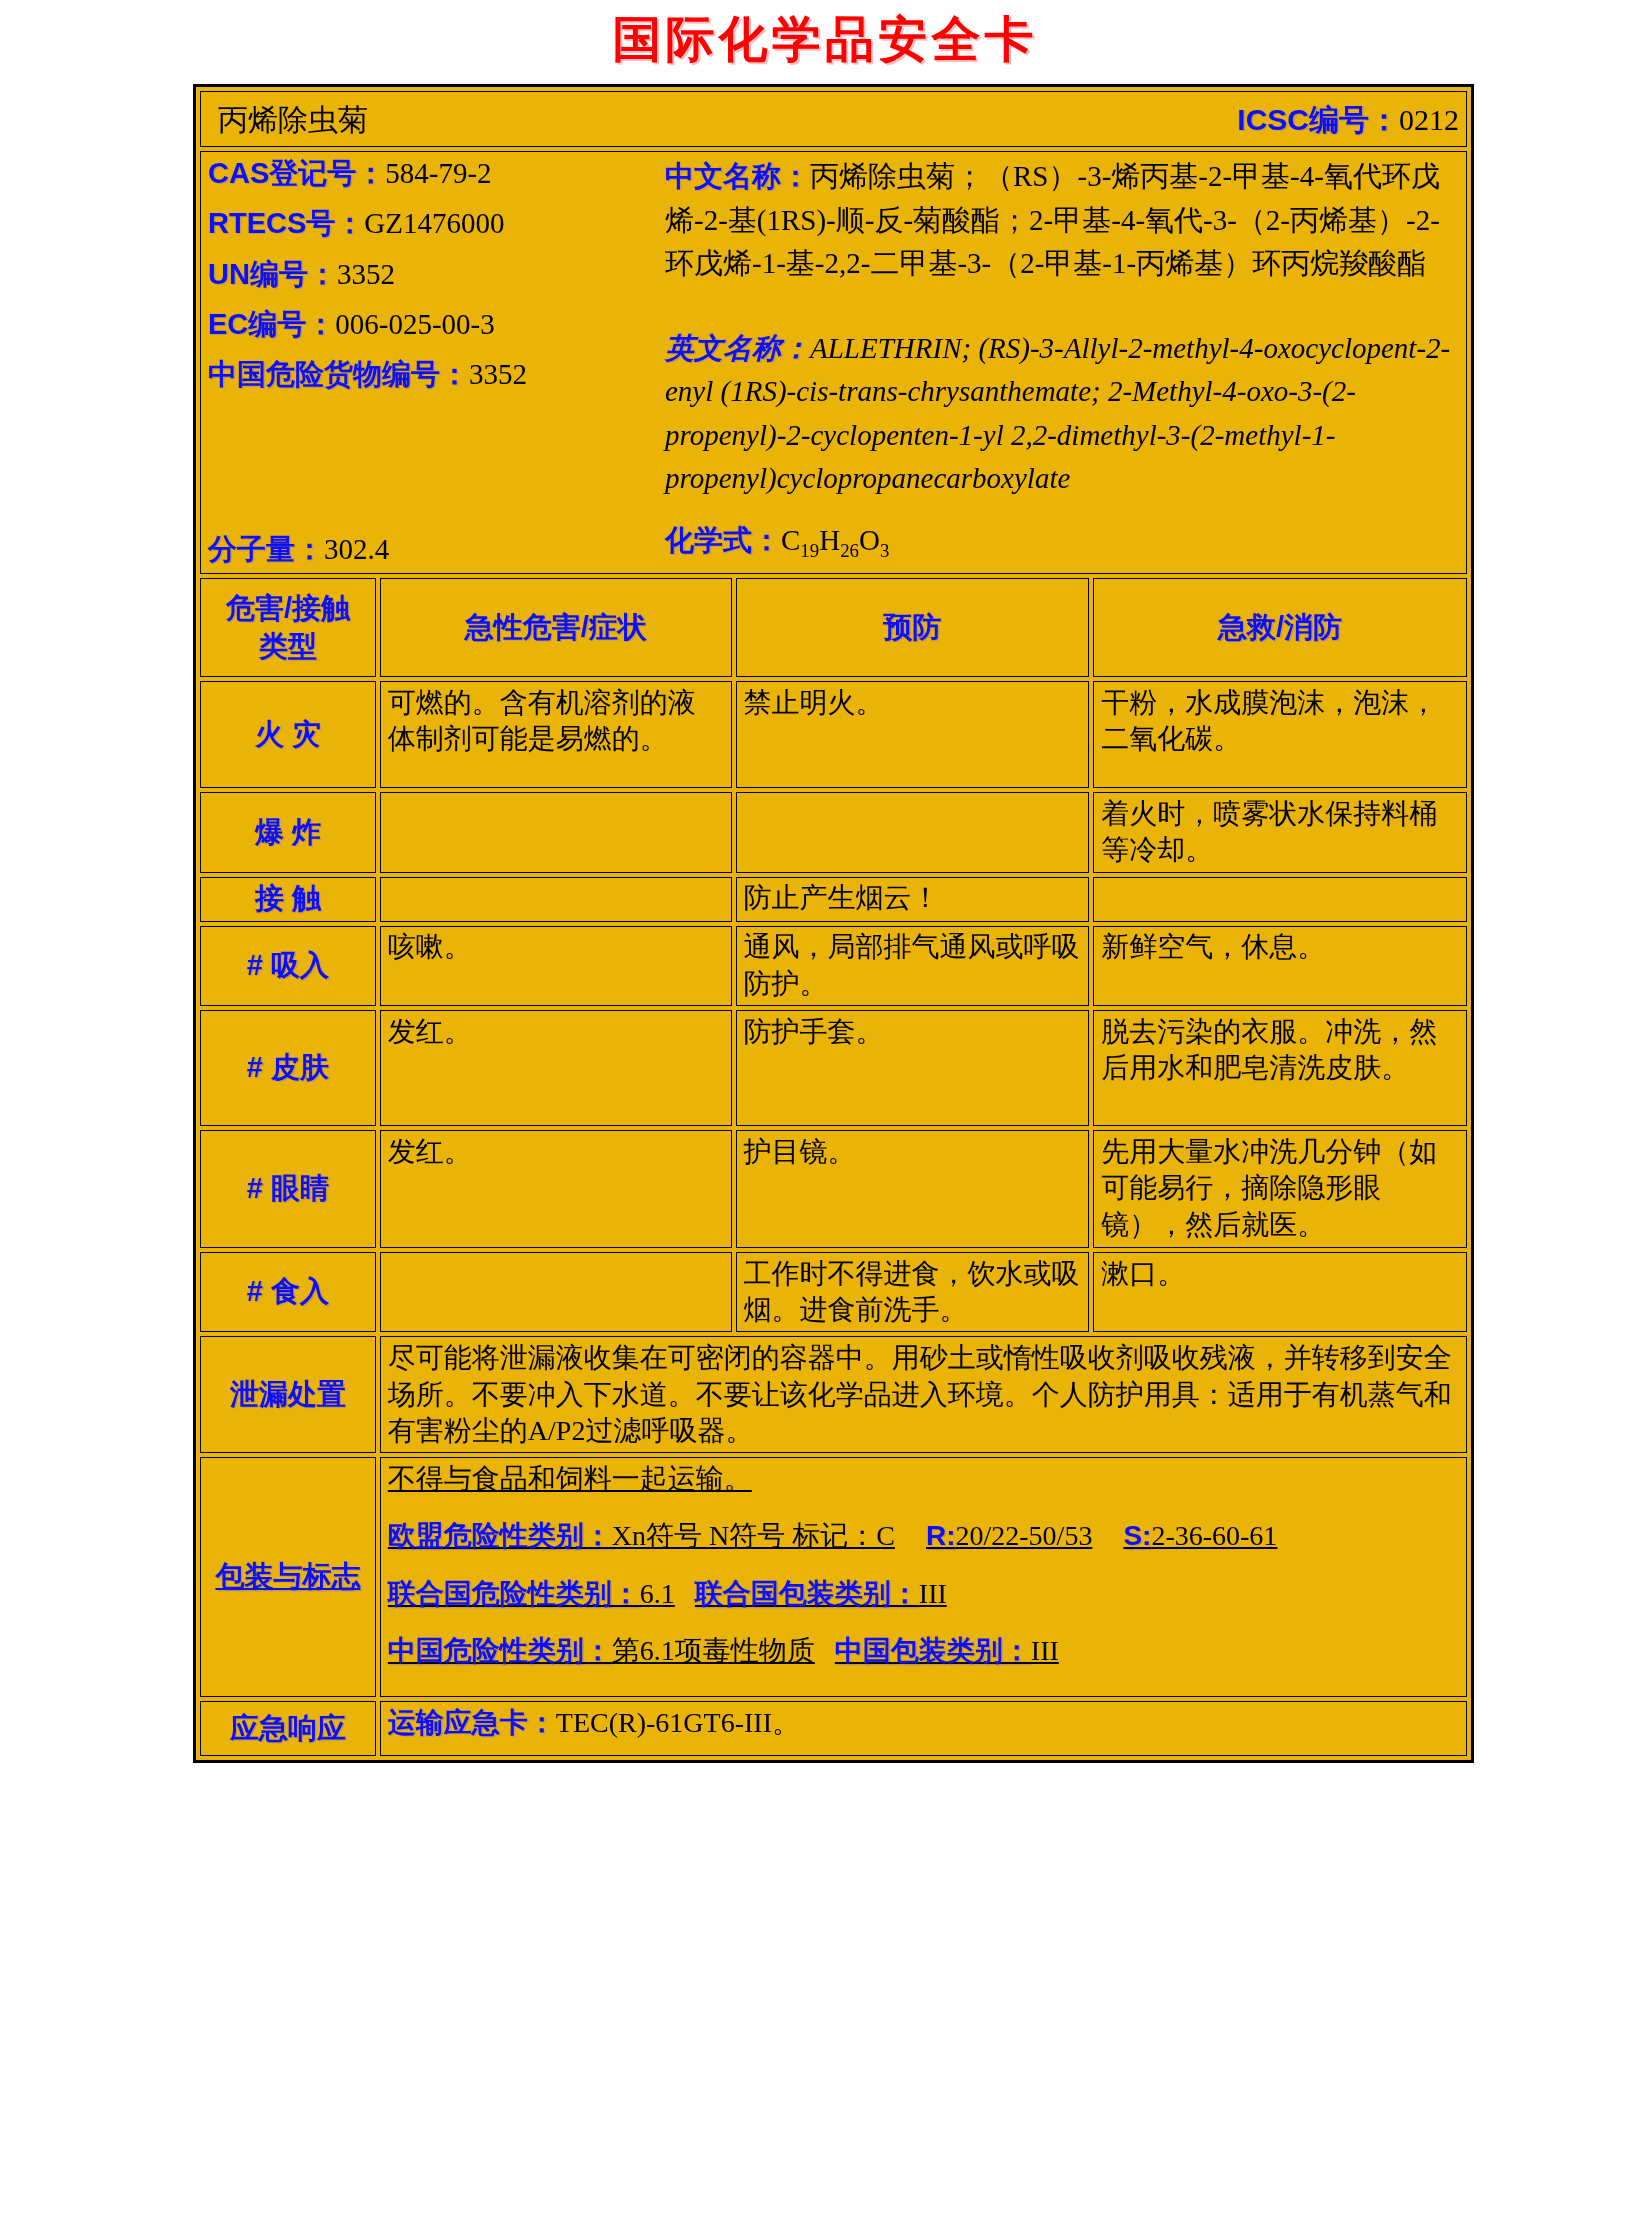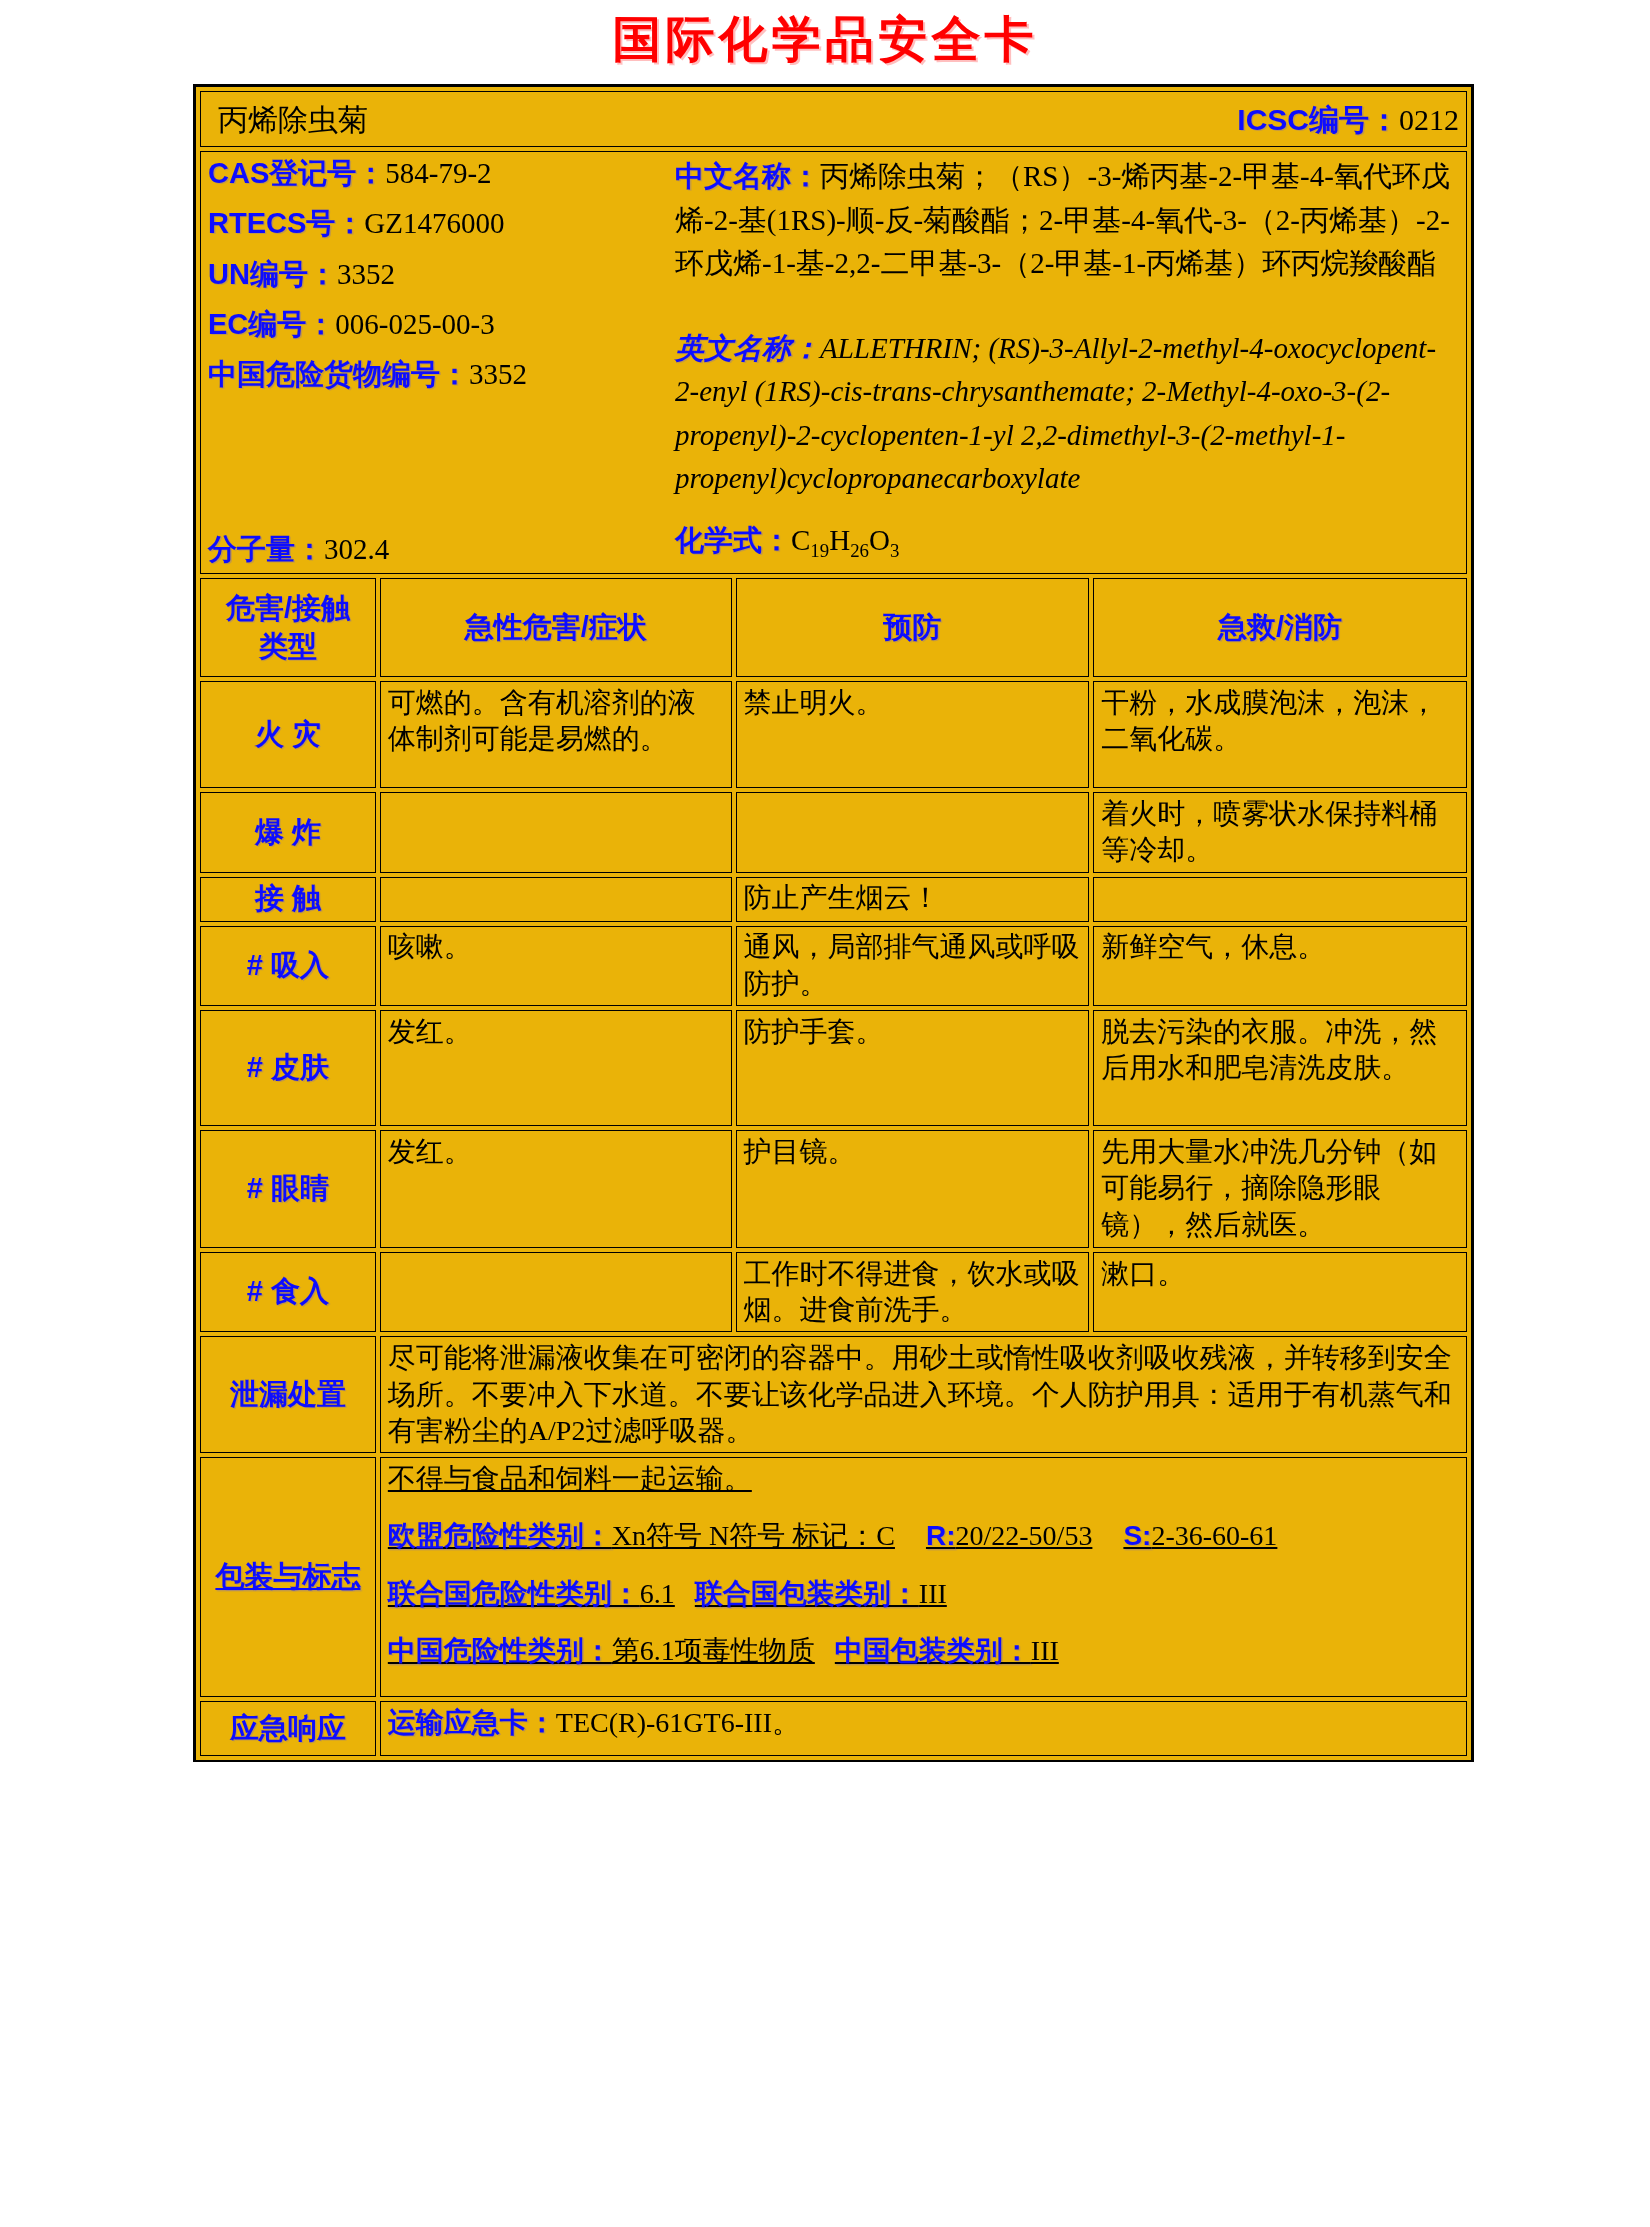--- a/index.html
+++ b/index.html
@@ -1,20 +1,20 @@
 <!DOCTYPE html>
 <html style="font-size:11.3px"><head>
 <meta charset="utf-8">
 <style>
   * { margin:0; padding:0; box-sizing:border-box; }
   html,body { background:#ffffff; }
   .page {
     position:relative;
     width:1650px;
-    height:1762px;
+    height:2227px;
     background:#ffffff;
     font-family:"Liberation Serif","DejaVu Serif",serif;
     font-size:28px;
     color:#000000;
     overflow:hidden;
   }
   .title {
     padding-top:7px;
     text-align:center;
     font-family:"Liberation Sans","DejaVu Sans",sans-serif;
@@ -63,21 +63,21 @@
   }
   .pre { white-space:pre-line; }
 
   tr.row-name td { height:56px; vertical-align:middle; }
   .namebar { display:flex; justify-content:space-between; align-items:center; }
   .namebar .chem { font-size:30px; padding-left:10px; }
   .namebar .icsc { font-size:30px; white-space:nowrap; }
   .namebar .icsc .blue { font-size:30px; }
 
   tr.row-info td { height:423px; }
-  .info { display:flex; height:100%;gap:10px; }
+  .info { display:flex; height:100%; }
   .info-left { width:457px; display:flex; flex-direction:column; font-size:29px; }
   .info-left .id-line { margin-bottom:14px; line-height:1.25; }
   .info-left .mw { margin-top:auto; margin-bottom:2.8px; }
   .info-right { flex:1; font-size:29px; line-height:1.5; padding-right:2.8px; }
   .info-right .en-name { margin-top:41px;font-style:italic; }
   .info-right .formula-line { margin-top:18.3px; }
   sub { font-size:0.65em; }
 
   tr.row-head td { height:99px; vertical-align:middle; }
 

